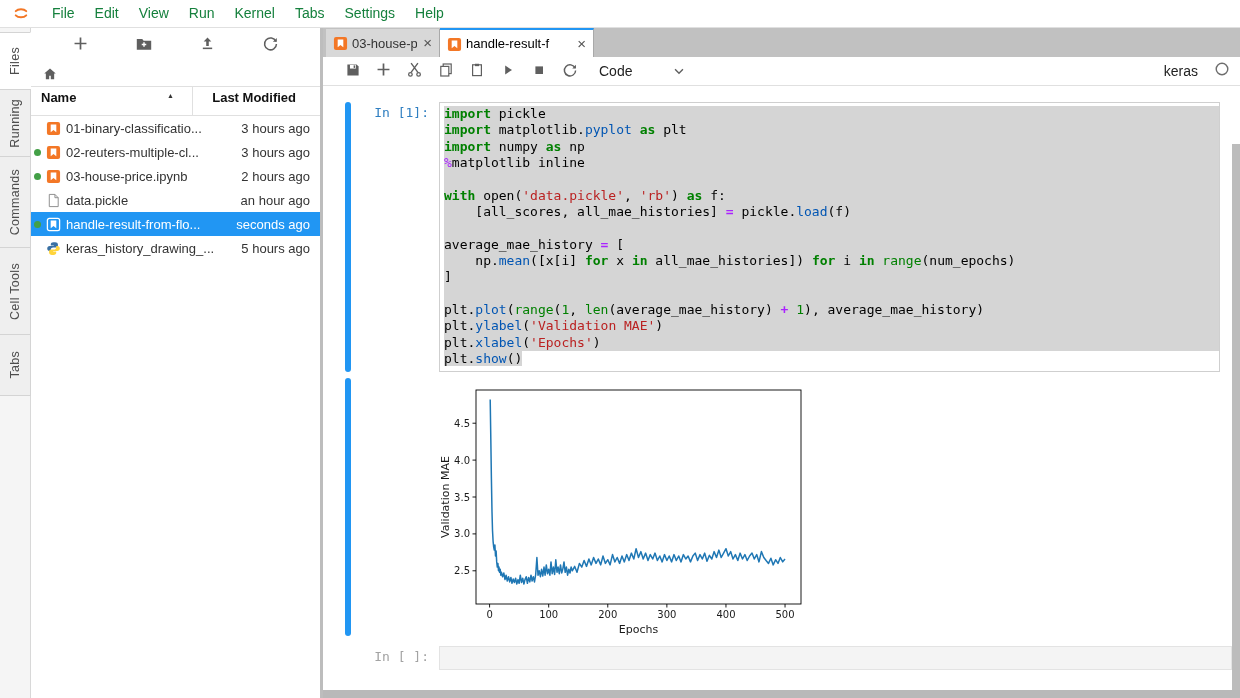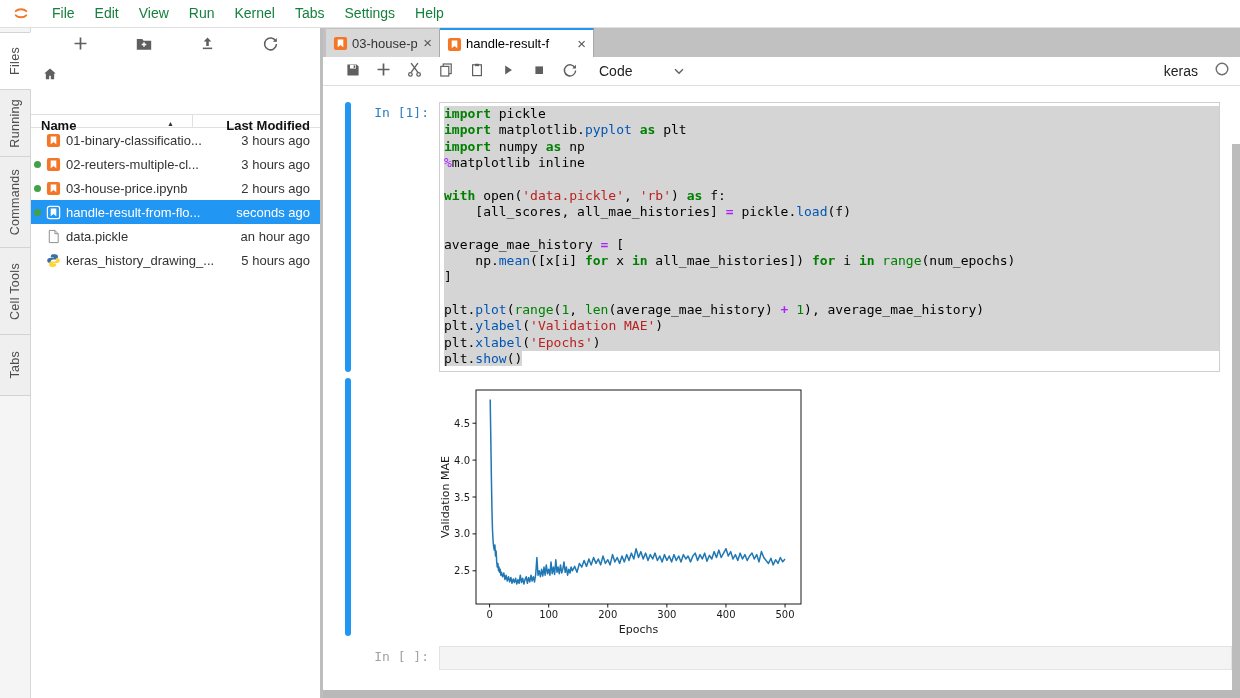--- a/index.html
+++ b/index.html
@@ -21,26 +21,26 @@
               background:#efefef; border:1px solid #d4d4d4; border-left:none; margin-top:-1px; }
   .side-tab.active { background:#fff; border-right-color:#fff; }
   .side-tab span { writing-mode:vertical-rl; transform:rotate(180deg);
                    font-size:12.5px; color:#4d4d4d; letter-spacing:.3px; white-space:nowrap; }
 
   
   .filebrowser { width:292px; background:#fff; border-right:3px solid #bdbdbd; position:relative; }
   .fb-toolbar { height:34px; display:flex; align-items:center; justify-content:space-around; padding:0 18px; }
   .icon-btn { background:none; border:none; display:flex; align-items:center; justify-content:center; cursor:pointer; }
   .fb-crumb { height:24px; display:flex; align-items:center; padding-left:11px; }
-  .fb-header { position:relative; height:14px; border-top:1px solid #e0e0e0; border-bottom:1px solid #e0e0e0;
-               font-size:13px; font-weight:bold; color:#111;margin-top:28px; }
+  .fb-header { position:relative; height:30px; border-top:1px solid #e0e0e0; border-bottom:1px solid #e0e0e0;
+               font-size:13px; font-weight:bold; color:#111; }
   .fb-header .hname { position:absolute; left:10px; top:3px; }
   .fb-header .caret { position:absolute; left:136px; top:5px; font-size:7px; color:#333; }
   .fb-header .hdiv { position:absolute; left:161px; top:0; bottom:0; width:1px; background:#e0e0e0; }
-  .fb-header .hmod { position:absolute; right:10px; top:3px; }
+  .fb-header .hmod { position:absolute; right:24px; top:3px; }
   .file-row { position:relative; height:24px; display:flex; align-items:center; font-size:13px; color:#333; cursor:pointer;justify-content:center; }
   .file-row .dot { position:absolute; left:3px; width:7px; height:7px; border-radius:50%; background:#43a047; }
   .file-row .ficon { margin-left:15px; width:15px; height:15px; display:flex; }
   .file-row .fname { margin-left:5px; white-space:nowrap; overflow:hidden; flex:1; }
   .file-row .ftime { margin-right:10px; white-space:nowrap; }
   .file-row.sel { background:#2196f3; color:#fff; }
 
   
   .dock { flex:1; position:relative; background:#fff; display:flex; flex-direction:column; }
   .tabbar { height:29px; background:#c1c1c1; display:flex; align-items:flex-end; padding-left:3px; }
@@ -201,40 +201,40 @@
             <span class="dot"></span>
             <span class="ficon">
               <svg viewBox="0 0 16 16" width="15" height="15">
                 <rect x="1" y="1" width="14" height="14" rx="2.2" fill="#f37726"></rect>
                 <path d="M5 3.8h6v8.2L8 9.7 5 12z" fill="#fff"></path>
               </svg>
             </span>
             <span class="fname">03-house-price.ipynb</span>
             <span class="ftime">2 hours ago</span>
           </div>
+          <div class="file-row">
+            <span class="ficon">
+              <svg viewBox="0 0 16 16" width="15" height="15">
+                <path d="M3.5 1.5h6l3.5 3.5v9.5h-9.5z" fill="#fff" stroke="#8a8a8a"></path>
+                <path d="M9.5 1.5v3.5H13" fill="none" stroke="#8a8a8a"></path>
+              </svg>
+            </span>
+            <span class="fname">data.pickle</span>
+            <span class="ftime">an hour ago</span>
+          </div>
           <div class="file-row sel">
             <span class="dot"></span>
             <span class="ficon">
               <svg viewBox="0 0 16 16" width="15" height="15">
                 <rect x="1.5" y="1.5" width="13" height="13" rx="2" fill="none" stroke="#fff" stroke-width="1.4"></rect>
                 <path d="M5 3.8h6v8.2L8 9.7 5 12z" fill="#fff"></path>
               </svg>
             </span>
             <span class="fname">handle-result-from-flo...</span>
             <span class="ftime">seconds ago</span>
-          </div>
-          <div class="file-row">
-            <span class="ficon">
-              <svg viewBox="0 0 16 16" width="15" height="15">
-                <path d="M3.5 1.5h6l3.5 3.5v9.5h-9.5z" fill="#fff" stroke="#8a8a8a"></path>
-                <path d="M9.5 1.5v3.5H13" fill="none" stroke="#8a8a8a"></path>
-              </svg>
-            </span>
-            <span class="fname">data.pickle</span>
-            <span class="ftime">an hour ago</span>
           </div>
           <div class="file-row">
             <span class="ficon">
               <svg viewBox="0 0 16 16" width="15" height="15">
                 <path d="M7.9 1.2c-1.7 0-2.8.8-2.8 2.2v1.4h3.2v.6H3.9c-1.5 0-2.6 1-2.6 2.7 0 1.6 1 2.7 2.5 2.7h1.3V9.2c0-1.3 1.1-2.3 2.5-2.3h3.1c1.2 0 2-.8 2-2V3.4c0-1.3-1.3-2.2-2.9-2.2z" fill="#3970a3"></path>
                 <path d="M8.1 14.8c1.7 0 2.8-.8 2.8-2.2v-1.4H7.7v-.6h4.4c1.5 0 2.6-1 2.6-2.7 0-1.6-1-2.7-2.5-2.7h-1.3v1.6c0 1.3-1.1 2.3-2.5 2.3H5.3c-1.2 0-2 .8-2 2v1.5c0 1.3 1.3 2.2 2.9 2.2z" fill="#ffd43b"></path>
               </svg>
             </span>
             <span class="fname">keras_history_drawing_...</span>
             <span class="ftime">5 hours ago</span>

